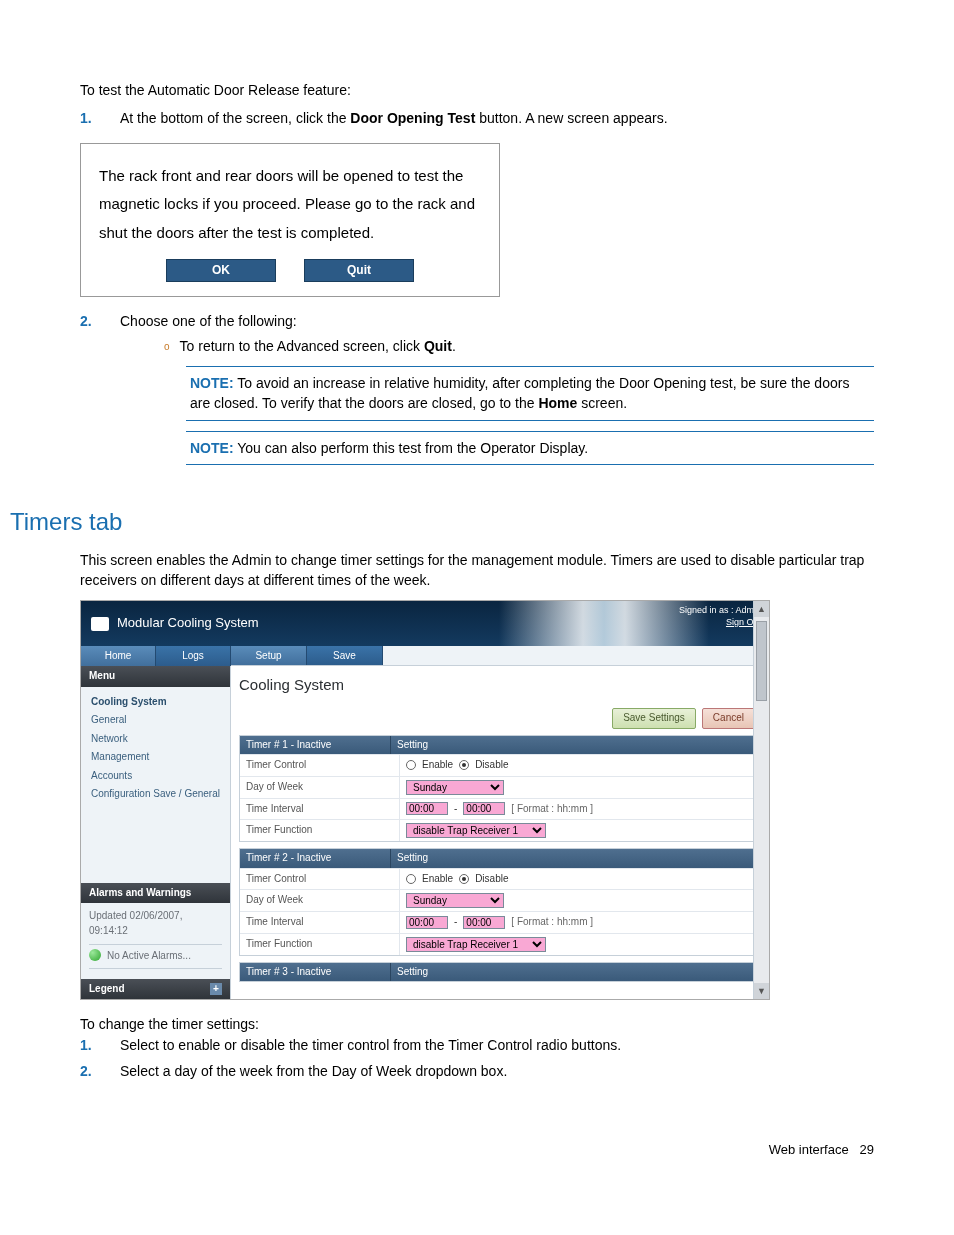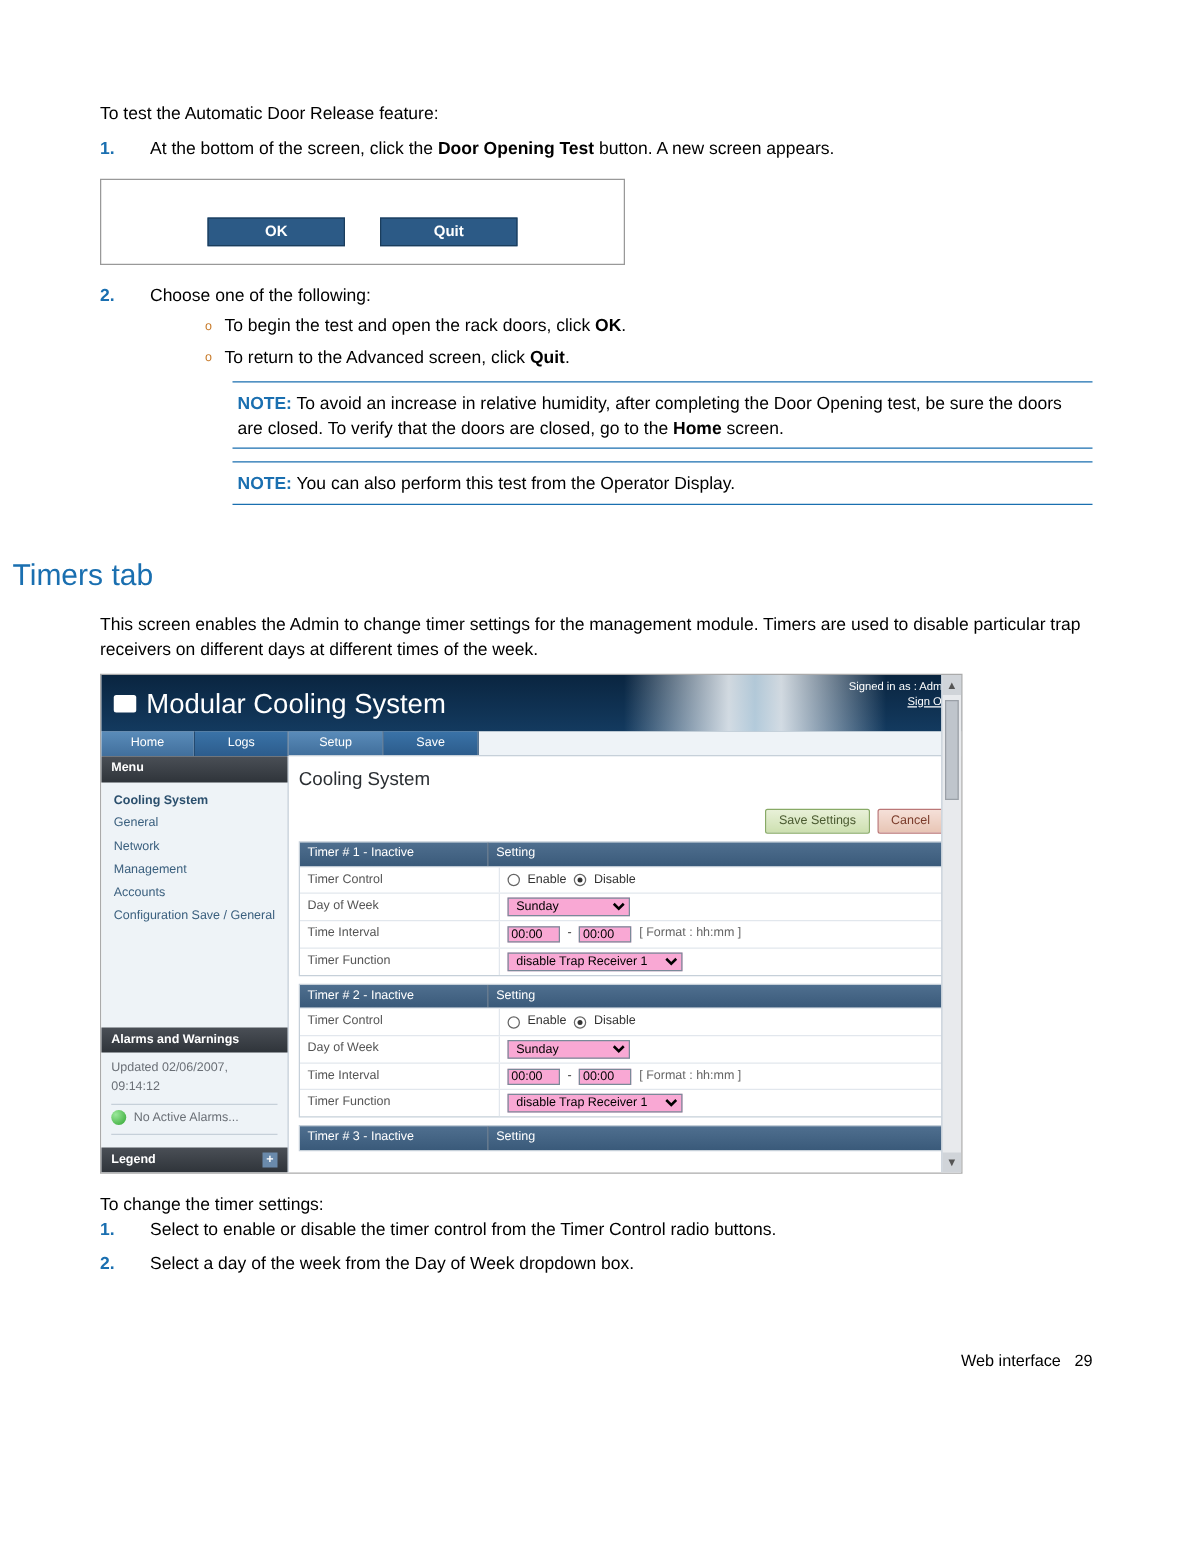--- a/index.html
+++ b/index.html
@@ -16,21 +16,21 @@
   ul.sublist { list-style: none; padding-left: 44px; margin-top: 4px; }
   ul.sublist li { margin-bottom: 4px; }
   .circle { color: #c77a29; font-size: 10px; margin-right: 10px; vertical-align: 1px; }
   .note-box { border-top: 1.5px solid #1a6fb0; border-bottom: 1.5px solid #1a6fb0; padding: 6px 4px; margin: 10px 0 10px 66px; }
   .note-lbl { color: #1a6fb0; font-weight: bold; }
   h2.section { color: #1a6fb0; font-weight: normal; font-size: 24px; margin: 30px 0 10px -70px; }
   .screenshot-wrap { width: 690px; height: 400px; border: 1px solid #aaa; margin: 10px 0 14px 0; position: relative; overflow: hidden; background: #fff; font-size: 10px; }
   .ss-topbar { height: 45px; background: linear-gradient(to bottom, #0a2540, #133a5f); color: #fff; display: flex; align-items: center; padding: 0 10px; position: relative; }
   .ss-logo { display: flex; align-items: center; gap: 8px; }
   .ss-logo-badge { width: 18px; height: 14px; background: #fff; border-radius: 2px; display: inline-block; }
-  .ss-title { font-size: 22px; }
+  .ss-title { font-size: 13px; }
   .ss-clouds { position: absolute; right: 60px; top: 0; height: 45px; width: 210px; background: linear-gradient(to right, rgba(255,255,255,0) 0%, #f4f8fb 40%, #cfe4f1 50%, #f4f8fb 60%, rgba(255,255,255,0) 100%); opacity: 0.85; }
   .ss-signin { position: absolute; right: 8px; top: 4px; font-size: 9px; text-align: right; line-height: 1.3; }
   .ss-signin a { color: #fff; text-decoration: underline; }
   .ss-navbar { height: 20px; display: flex; }
   .ss-navcol-left { width: 150px; display: flex; }
   .ss-navcol-right { flex: 1; display: flex; background: #eef3f7; border-bottom: 1px solid #c6d0d9; }
   .ss-navtab { flex: 1; text-align: center; color: #fff; font-size: 10px; background: linear-gradient(#3a73a8,#2c5c8c); border-right: 1px solid #234a71; line-height: 20px; }
   .ss-navtab.light { background: linear-gradient(#5a8cba,#416f9c); }
   .ss-body { display: flex; height: calc(100% - 65px); }
   .ss-side { width: 150px; background: #eef3f7; border-right: 1px solid #c6d0d9; display: flex; flex-direction: column; }
@@ -80,33 +80,33 @@
 <ol class="steps">
   <li>
     <span class="step-num">1.</span>
     <span>
       <span>At the bottom of the screen, click the </span><span class="bold">Door Opening Test</span><span> button. A new screen appears.</span>
     </span>
   </li>
 </ol>
 
 <div class="dialog-box">
+  <div class="dialog-text">The rack front and rear doors will be opened to test the magnetic locks if you proceed. Please go to the rack and shut the doors after the test is completed.</div>
   <div class="dialog-btns">
     <div class="dlg-btn">OK</div>
     <div class="dlg-btn">Quit</div>
   </div>
 </div>
 
 <ol class="steps">
   <li>
     <span class="step-num">2.</span>
     <div style="flex:1">
       <span>Choose one of the following:</span>
       <ul class="sublist">
-        <li><span class="circle">o</span><span>To begin the test and open the rack doors, click </span><span class="bold">OK</span>.</li>
         <li><span class="circle">o</span><span>To return to the Advanced screen, click </span><span class="bold">Quit</span>.</li>
       </ul>
       <div class="note-box">
         <span class="note-lbl">NOTE:</span><span>  To avoid an increase in relative humidity, after completing the Door Opening test, be sure the doors are closed. To verify that the doors are closed, go to the </span><span class="bold">Home</span><span> screen.</span>
       </div>
       <div class="note-box">
         <span class="note-lbl">NOTE:</span><span>  You can also perform this test from the Operator Display.</span>
       </div>
     </div>
   </li>

